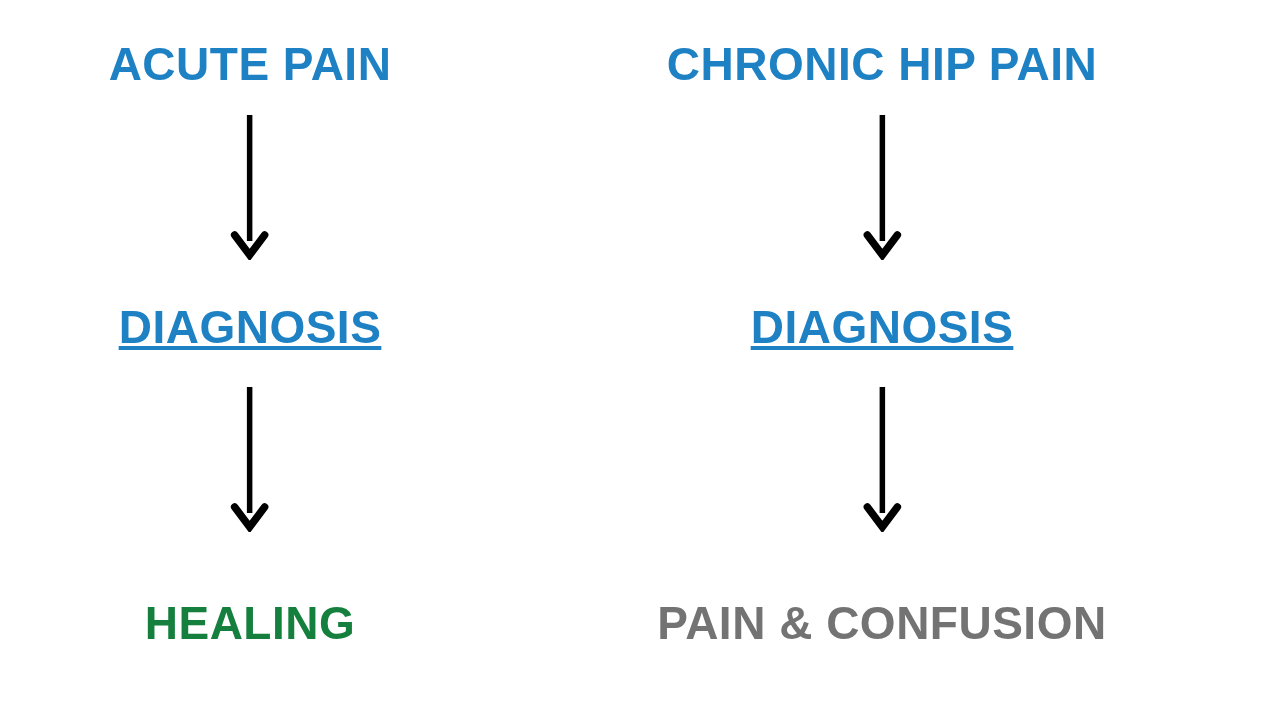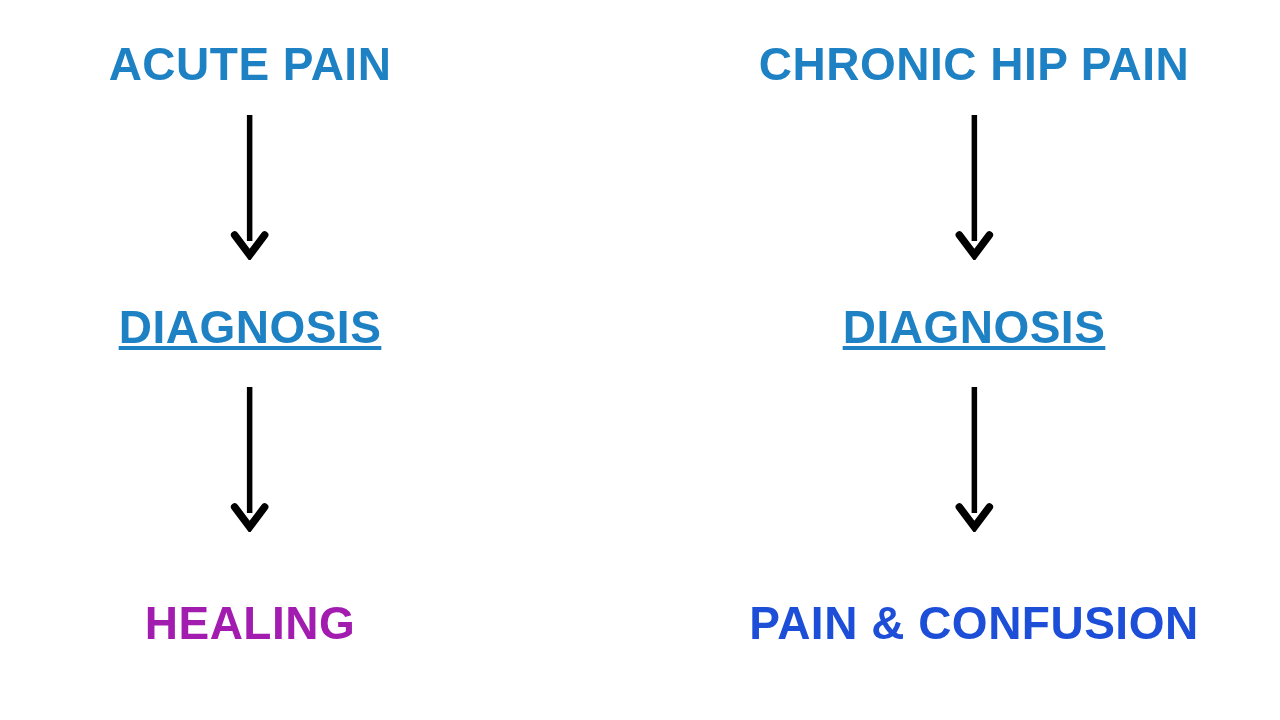--- a/index.html
+++ b/index.html
@@ -18,32 +18,32 @@
   .flow {
     position: absolute;
     top: 0;
     transform: translateX(-50%);
     display: flex;
     flex-direction: column;
     align-items: center;
     padding-top: 41px;
   }
   .flow-left  { left: 250px; }
-  .flow-right { left: 974px; }
+  .flow-right { left: 882px; }
   .step-label {
     font-size: 46px;
     line-height: 46px;
     font-weight: 700;
     letter-spacing: 0.5px;
     white-space: nowrap;
     text-align: center;
   }
   .c-blue  { color: #1E81C4; }
-  .c-green { color: #a21caf; }
-  .c-red   { color: #1d4ed8; }
+  .c-green { color: #15803d; }
+  .c-red   { color: #737373; }
   .arrow {
     display: block;
   }
   .arrow-1 { margin-top: 26px; }
   .arrow-2 { margin-top: 35px; }
   .label-2 { margin-top: 44px; text-decoration: underline; }
   .label-3 { margin-top: 68px; }
 </style>
 </head>
 <body>

